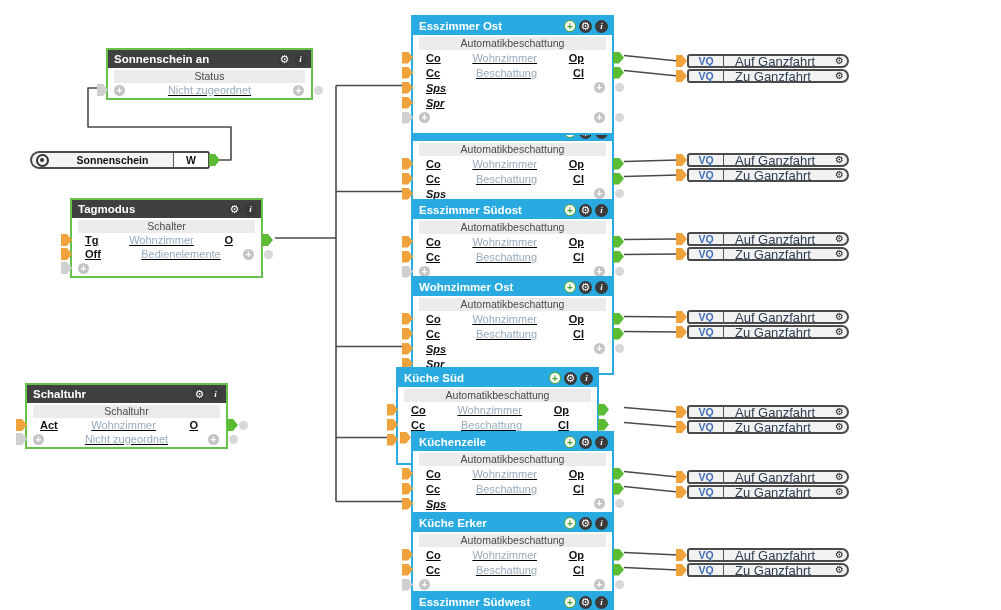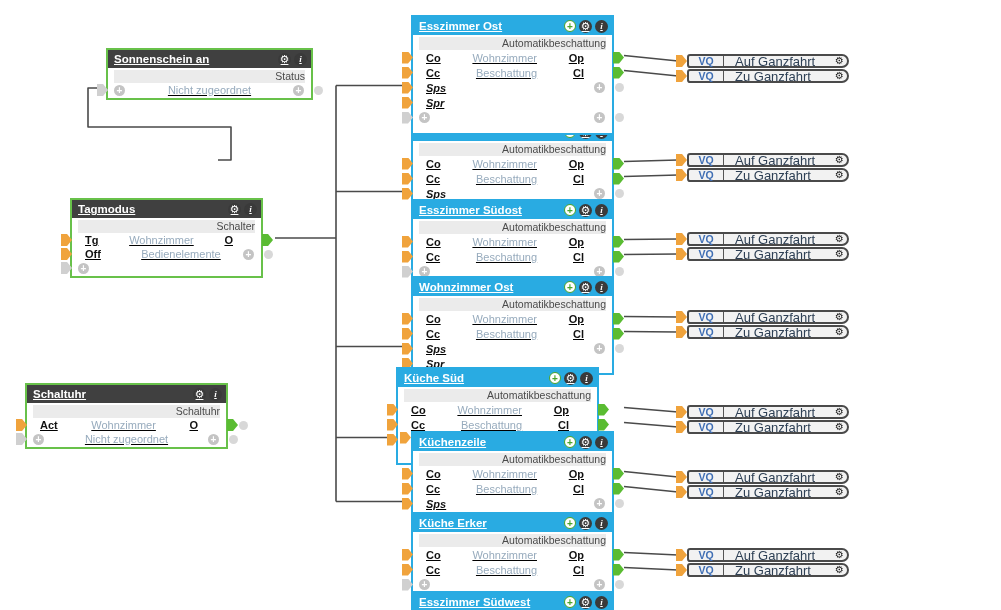--- a/index.html
+++ b/index.html
@@ -4,32 +4,32 @@
 <style>
   html,body{margin:0;padding:0;background:#fff;}
   #canvas{position:relative;width:1001px;height:610px;background:#ffffff;overflow:hidden;
           font-family:"Liberation Sans",sans-serif;}
   #wire-layer{position:absolute;left:0;top:0;z-index:1;}
   
   .block{position:absolute;background:#fff;border:2px solid;box-sizing:border-box;}
   .block.green{border-color:#68c14a;}
   .block.blue{border-color:#29abe2;}
   .hdr{height:18px;display:flex;align-items:center;padding:0 4px 0 6px;color:#fff;
-       font-size:11.5px;font-weight:bold;white-space:nowrap;text-decoration:underline;}
+       font-size:11.5px;font-weight:bold;white-space:nowrap;}
   .green .hdr{background:#404040;}
   .blue .hdr{background:#29abe2;}
   .hdr .spacer{flex:1;}
   .hicon{width:13px;height:13px;border-radius:50%;background:#3a3a3a;color:#fff;
          margin-left:3px;display:flex;align-items:center;justify-content:center;
          font-size:9px;line-height:13px;flex:0 0 auto;overflow:hidden;}
   .hicon.gear{font-size:11px;font-family:"DejaVu Sans",sans-serif;}
   .hicon.info{font-family:"Liberation Serif",serif;font-style:italic;font-weight:bold;}
   .hicon.target{background:#fff;border:1.5px solid #4aa32a;color:#4aa32a;width:10px;height:10px;
                 font-weight:bold;font-size:10px;}
-  .sub{height:13px;margin:2px 6px 0 6px;background:#ebebeb;text-align:right;
+  .sub{height:13px;margin:2px 6px 0 6px;background:#ebebeb;text-align:center;
        font-size:10.5px;line-height:13px;color:#4a4a4a;white-space:nowrap;overflow:hidden;}
   .row{position:relative;display:flex;align-items:center;font-size:11px;text-decoration:underline;}
   .row .l{font-weight:bold;color:#111;margin-left:13px;white-space:nowrap;}
   .row .l.it{font-style:italic;}
   .row .c{flex:1;text-align:center;color:#97abbd;white-space:nowrap;overflow:hidden;}
   .row .r{font-weight:bold;color:#111;margin-right:28px;white-space:nowrap;text-align:right;}
   .plus{position:absolute;width:11px;height:11px;border-radius:50%;background:#c4c4c4;
         color:#fff;font-size:10px;font-weight:bold;text-align:center;line-height:11px;}
   .plus.pl{left:6px;} .plus.pr{right:7px;}
   .arrow{position:absolute;width:11px;height:12px;
@@ -394,20 +394,28 @@
     </div>
     <div class="block blue" style="left: 411px; top: 591px; width: 203px; z-index: 8; padding-bottom: 20px;">
       <div class="hdr">
         <span>Esszimmer Südwest</span>
         <span class="spacer"></span>
         <span class="hicon target">+</span>
         <span class="hicon gear">⚙</span>
         <span class="hicon info">i</span>
       </div>
     </div>
+    <div class="sensor" style="left: 30px; top: 151px; width: 180px; height: 18px;">
+      <span class="cap">
+        <span class="ring"></span>
+      </span>
+      <span class="lab">Sonnenschein</span>
+      <span class="vcell">W</span>
+      <span class="arrow greenout"></span>
+    </div>
     <div class="vq" style="left: 687px; top: 54px; width: 162px;">
       <span class="tag">VQ</span>
       <span class="lab">Auf Ganzfahrt</span>
       <span class="gear">⚙</span>
     </div>
     <span class="free-arrow" style="left: 676px; top: 55px;"></span>
     <div class="vq" style="left: 687px; top: 69px; width: 162px;">
       <span class="tag">VQ</span>
       <span class="lab">Zu Ganzfahrt</span>
       <span class="gear">⚙</span>

